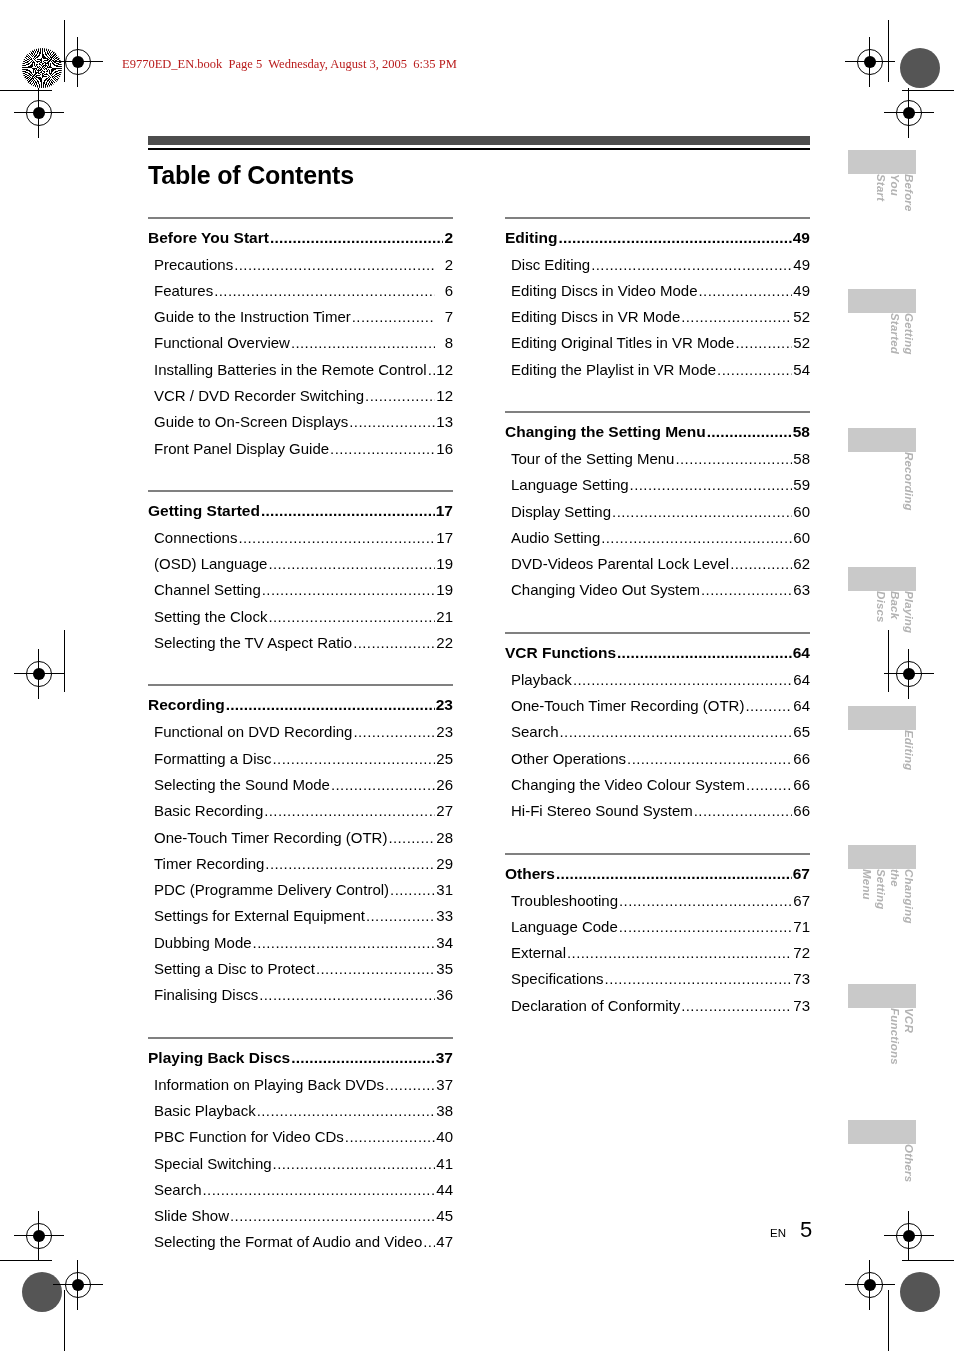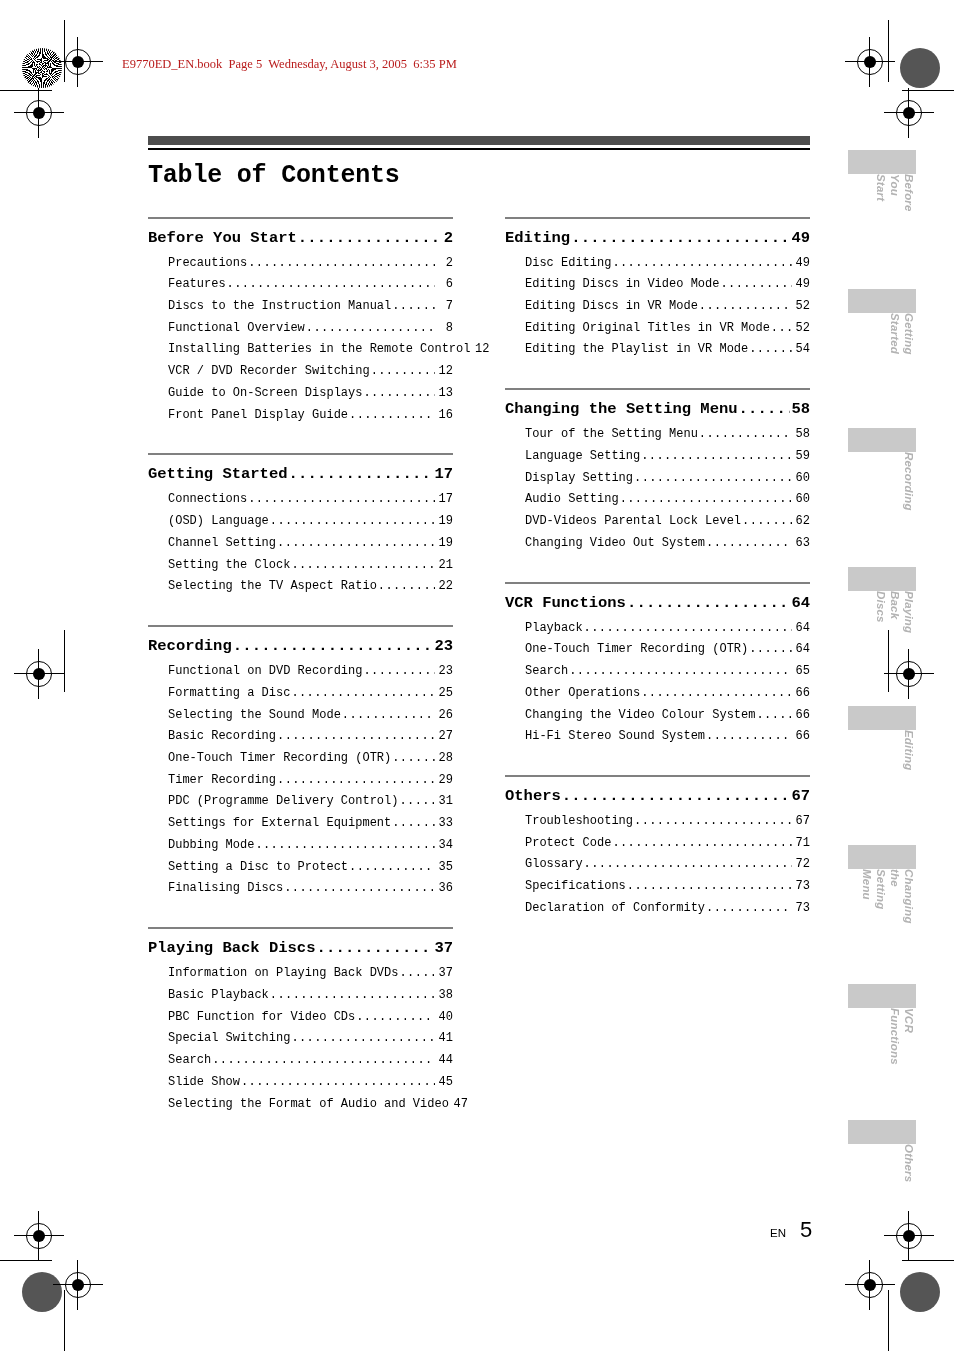--- a/index.html
+++ b/index.html
@@ -62,21 +62,20 @@
     color: #b91c1c;
     white-space: pre;
   }
 
   
   .page {
     position: absolute;
     left: 148px;
     top: 136px;
     width: 662px;
-    font-family: Liberation Mono, monospace;
   }
   .head-bar {
     height: 9px;
     background: #4d4d4d;
     width: 100%;
   }
   .head-rule {
     height: 2px;
     background: #000;
     width: 100%;
@@ -117,22 +116,22 @@
     flex: 1 1 auto;
     overflow: hidden;
     white-space: nowrap;
     margin: 0 1px;
     font-weight: bold;
     letter-spacing: 0.2px;
   }
   .sec-head .pg { flex: 0 0 auto; }
 
   .entry {
-    margin-left: 20px;
-    font-size: 12px;
+    margin-left: 6px;
+    font-size: 15px;
     line-height: 1.52;
     margin-bottom: 3.5px;
   }
   .entry .line {
     display: flex;
     align-items: baseline;
     white-space: nowrap;
   }
   .entry .lbl { flex: 0 0 auto; }
   .entry .dots {
@@ -279,21 +278,21 @@
           </div>
           <div class="entry">
             <div class="line">
               <span class="lbl">Features</span>
               <span class="dots">..........................................................................................</span>
               <span class="pg">6</span>
             </div>
           </div>
           <div class="entry">
             <div class="line">
-              <span class="lbl">Discs to the Instruction Manual</span>
+              <span class="lbl">Guide to the Instruction Timer</span>
               <span class="dots">..........................................................................................</span>
               <span class="pg">7</span>
             </div>
           </div>
           <div class="entry">
             <div class="line">
               <span class="lbl">Functional Overview</span>
               <span class="dots">..........................................................................................</span>
               <span class="pg">8</span>
             </div>
@@ -672,28 +671,28 @@
           </div>
           <div class="entry">
             <div class="line">
               <span class="lbl">Troubleshooting</span>
               <span class="dots">..........................................................................................</span>
               <span class="pg">67</span>
             </div>
           </div>
           <div class="entry">
             <div class="line">
-              <span class="lbl">Protect Code</span>
+              <span class="lbl">Language Code</span>
               <span class="dots">..........................................................................................</span>
               <span class="pg">71</span>
             </div>
           </div>
           <div class="entry">
             <div class="line">
-              <span class="lbl">Glossary</span>
+              <span class="lbl">External</span>
               <span class="dots">..........................................................................................</span>
               <span class="pg">72</span>
             </div>
           </div>
           <div class="entry">
             <div class="line">
               <span class="lbl">Specifications</span>
               <span class="dots">..........................................................................................</span>
               <span class="pg">73</span>
             </div>

